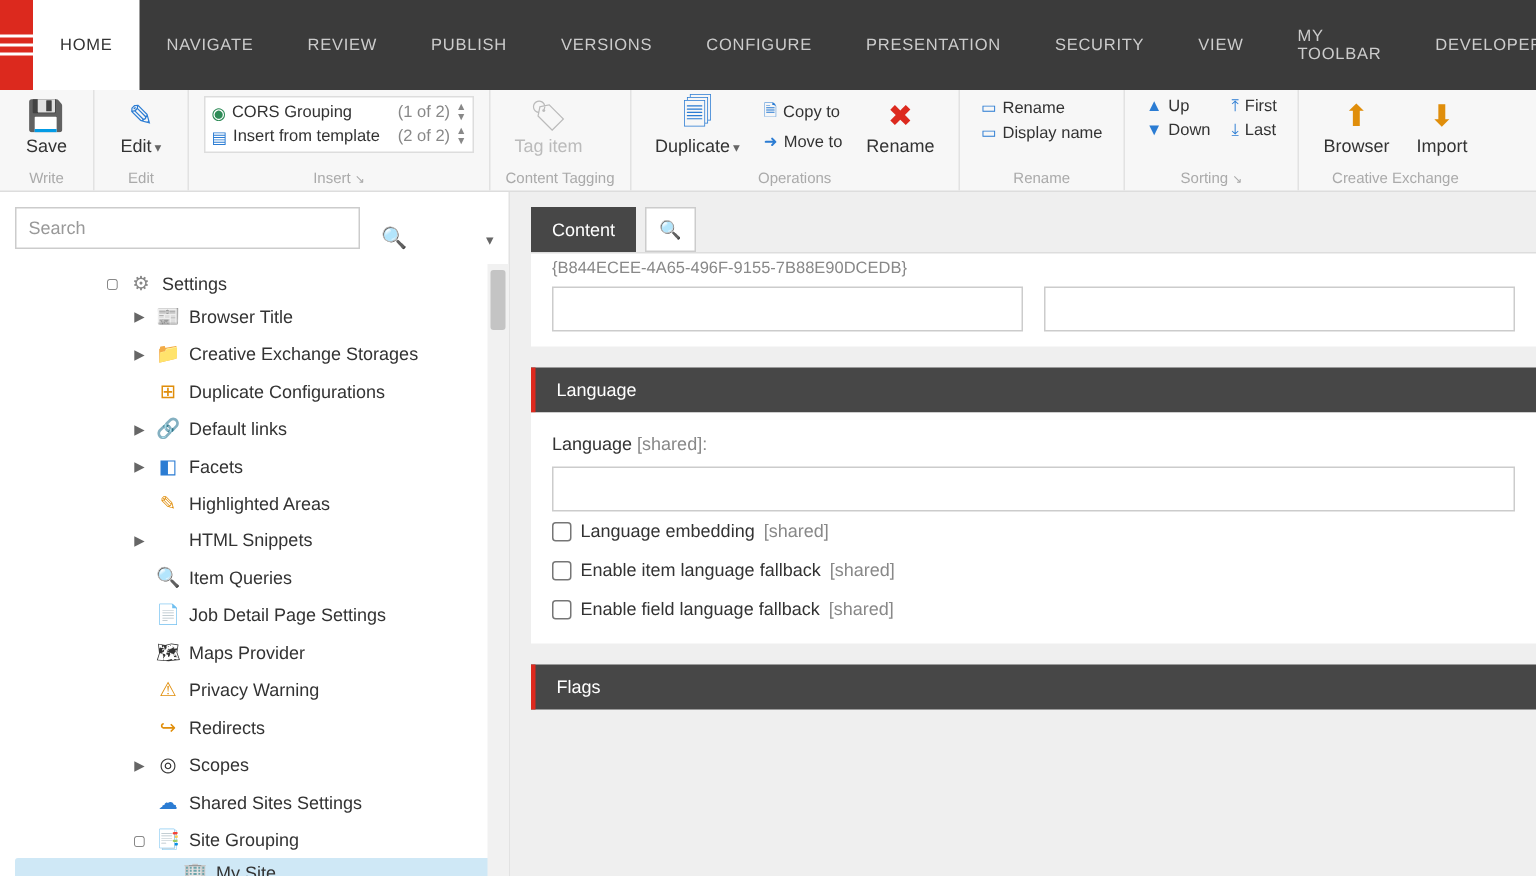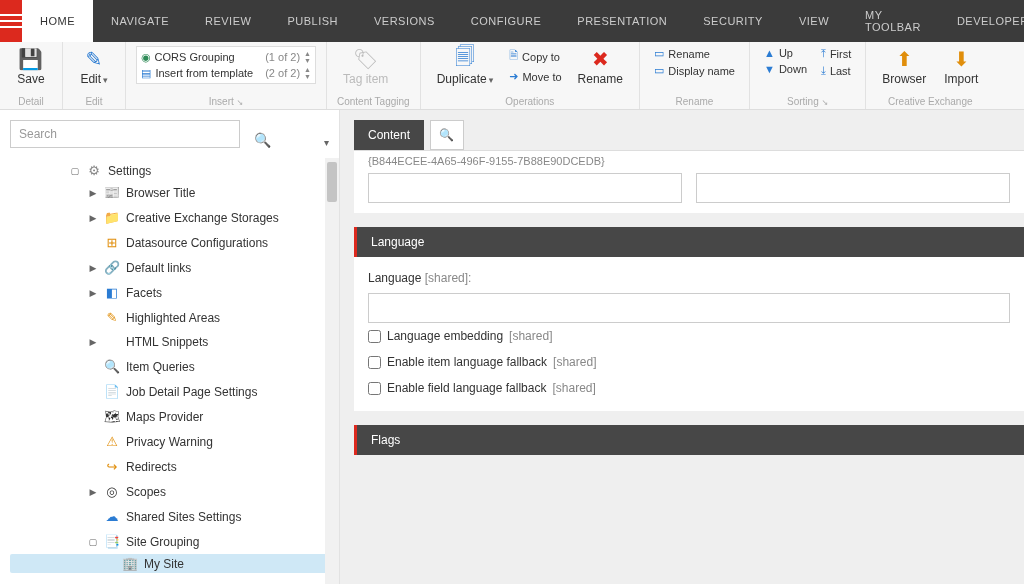--- a/index.html
+++ b/index.html
@@ -1,17 +1,17 @@
 <!DOCTYPE html>
 <html><head>
 <meta charset="utf-8">
 <style>
 * { box-sizing: border-box; margin: 0; padding: 0; font-family: "Segoe UI", Arial, sans-serif; }
 body { font-size: 12px; color: #333; background: #fff; width: 1024px; height: 584px; overflow: hidden; }
-.topbar { background: #3b3b3b; height: 42px; display: flex; align-items: stretch; }
+.topbar { background: #3b3b3b; height: 60px; display: flex; align-items: stretch; }
 .hamburger { width: 54px; background: #dc291e; display: flex; align-items: center; justify-content: center; cursor: pointer; }
 .hamburger-lines { width: 22px; height: 14px; display: flex; flex-direction: column; justify-content: space-between; }
 .hamburger-lines span { height: 2px; background: #fff; }
 .tab-menu { display: flex; }
 .tab-menu-item { padding: 0 18px; display: flex; align-items: center; color: #ccc; font-size: 11px; letter-spacing: 0.5px; cursor: pointer; }
 .tab-menu-item.active { background: #fff; color: #333; }
 .ribbon { background: #f7f7f7; border-bottom: 1px solid #ddd; height: 68px; display: flex; }
 .ribbon-group { border-right: 1px solid #e2e2e2; padding: 4px 10px 2px; display: flex; flex-direction: column; justify-content: space-between; }
 .ribbon-group-body { display: flex; align-items: flex-start; gap: 6px; flex: 1; }
 .ribbon-group-label { text-align: center; font-size: 10px; color: #aaa; padding-top: 2px; }
@@ -83,21 +83,21 @@
 </div>
 
 <div class="ribbon">
   <div class="ribbon-group">
     <div class="ribbon-group-body">
       <div class="ribbon-btn-lg">
         <span class="ico blue">💾</span>
         <span>Save</span>
       </div>
     </div>
-    <div class="ribbon-group-label">Detail</div>
+    <div class="ribbon-group-label">Write</div>
   </div>
 
   <div class="ribbon-group">
     <div class="ribbon-group-body">
       <div class="ribbon-btn-lg">
         <span class="ico blue">✎</span>
         <span><span>Edit</span><span class="caret">▾</span></span>
       </div>
     </div>
     <div class="ribbon-group-label">Edit</div>
@@ -260,21 +260,21 @@
                 <div class="node depth2">
                   <span class="exp">▶</span>
                   <span class="nico orange">📁</span>
                   <span>Creative Exchange Storages</span>
                 </div>
               </li>
               <li>
                 <div class="node depth2">
                   <span class="exp"></span>
                   <span class="nico orange">⊞</span>
-                  <span>Datasource Configurations</span>
+                  <span>Duplicate Configurations</span>
                 </div>
               </li>
               <li>
                 <div class="node depth2">
                   <span class="exp">▶</span>
                   <span class="nico gray">🔗</span>
                   <span>Default links</span>
                 </div>
               </li>
               <li>

